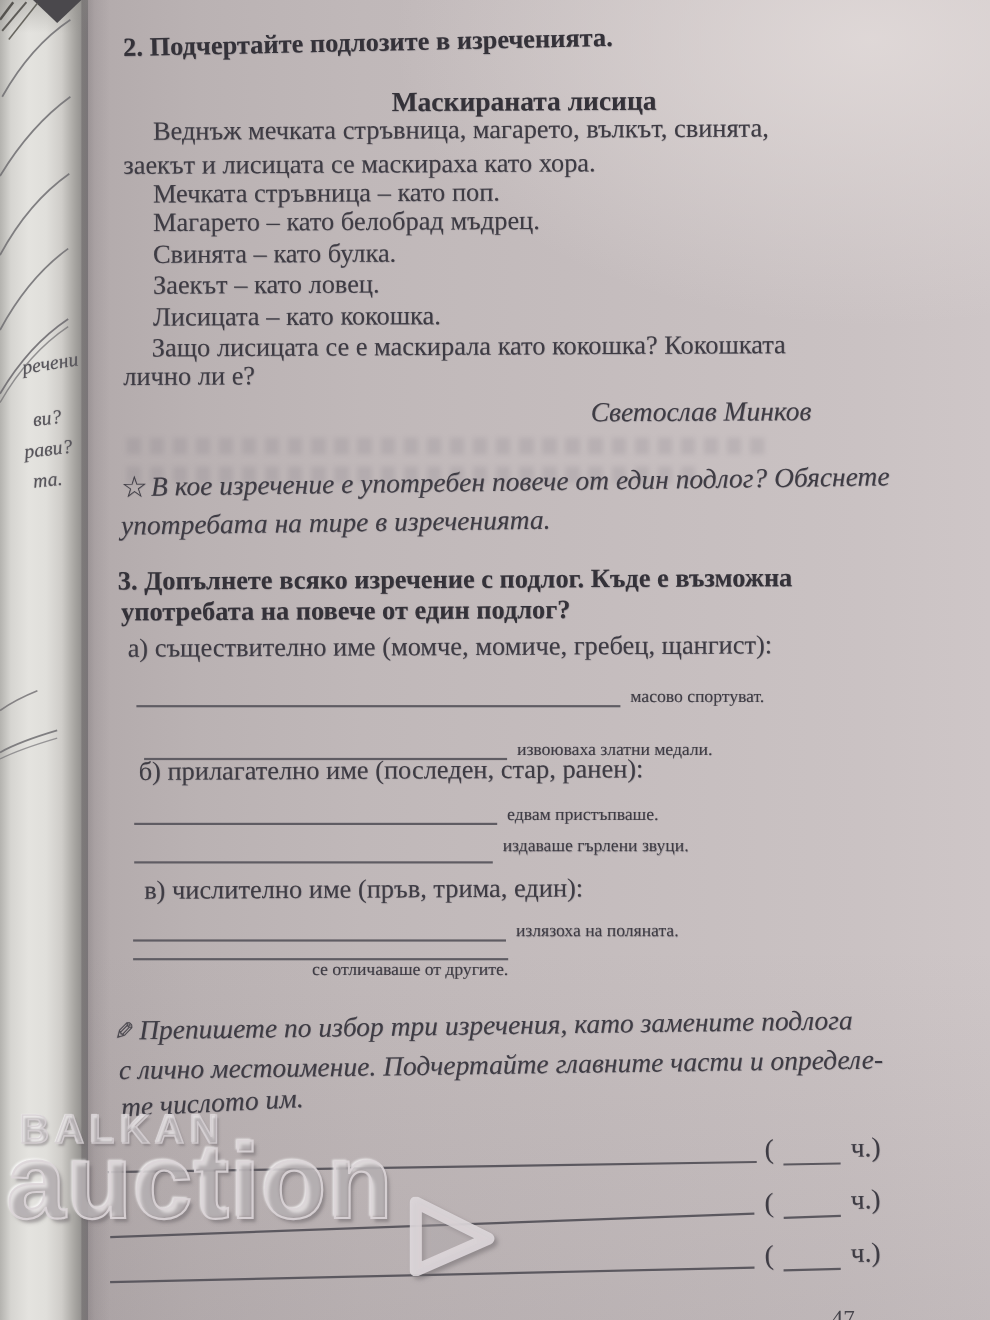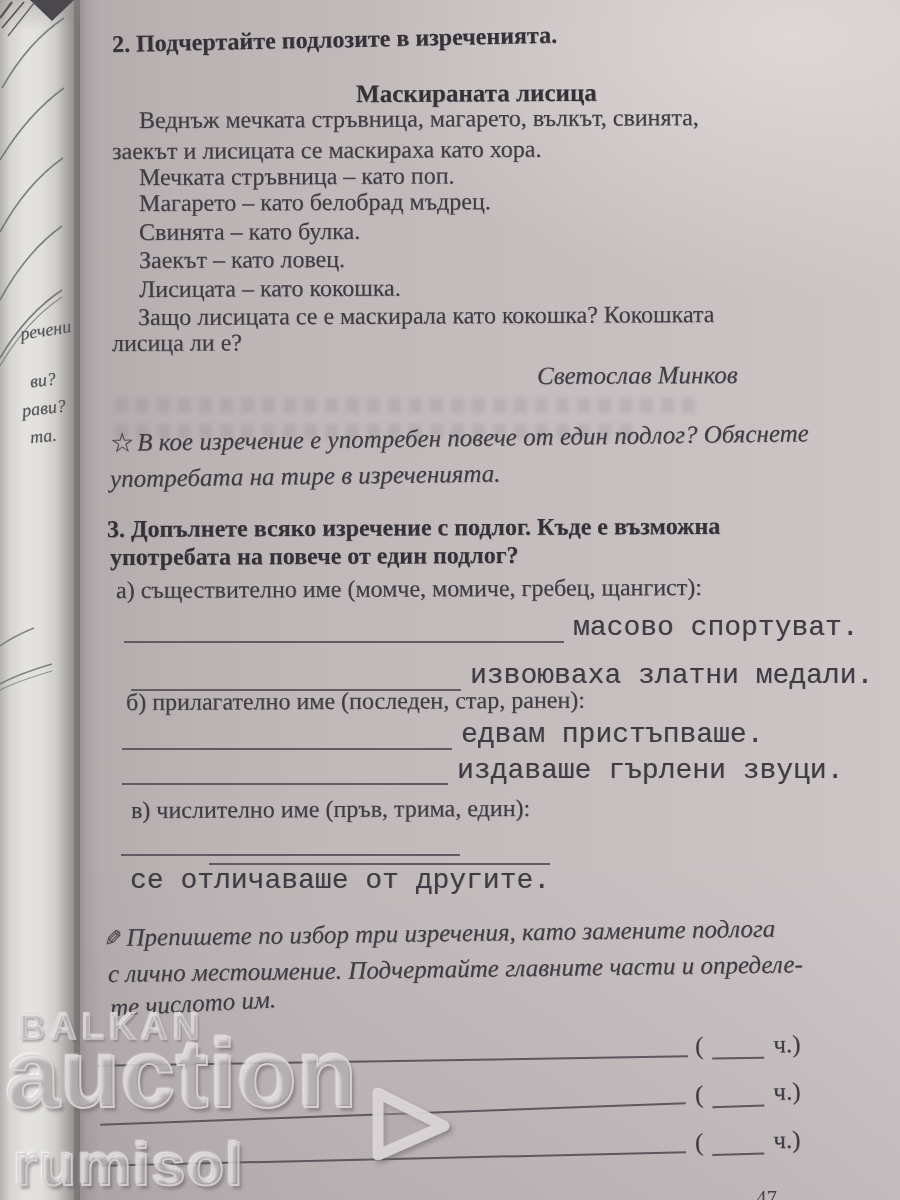--- a/index.html
+++ b/index.html
@@ -39,22 +39,22 @@
   .t03{transform:rotate(-.3deg); transform-origin:left center;}
   .t08{transform:rotate(-.8deg); transform-origin:left center;}
   .t12{transform:rotate(-1.2deg); transform-origin:left center;}
   .t30{transform:rotate(-3deg); transform-origin:left center;}
   .star-ic{font-style:normal; font-size:27px; margin-right:3px; position:relative; top:1px;}
   .pencil-ic{display:inline-block; font-style:normal; font-size:22px; margin-right:4px;
              transform:scaleX(-1); color:#4a484e;}
   
   .fillrow{position:absolute; display:flex; align-items:flex-end; height:28px;}
   .blank{display:inline-block; border-bottom:2px solid #5f5c63; height:28px;}
-  .fillrow .ftext{margin-left:9px; font-size:28px; color:#3e3c44; white-space:nowrap;
-                  text-shadow:.4px .4px .7px rgba(62,58,68,.45);font-family:Liberation Mono, monospace;}
+  .fillrow .ftext{margin-left:9px; font-size:16px; color:#3e3c44; white-space:nowrap;
+                  text-shadow:.4px .4px .7px rgba(62,58,68,.45);}
   
   .ghost{position:absolute; height:15px; filter:blur(2.2px); opacity:.5;
          background:repeating-linear-gradient(90deg, rgba(110,104,116,.30) 0 13px, rgba(110,104,116,0) 13px 21px);}
   
   .ansline{position:absolute; border-bottom:2px solid #5b585f; height:0;}
   .ansgrp{position:absolute; display:flex; align-items:flex-end; height:27px;
           font-size:25px; color:#3e3c44; text-shadow:.4px .4px .7px rgba(62,58,68,.45);}
   .ansgrp .pblank{display:inline-block; width:52px; border-bottom:2px solid #5b585f; height:27px; margin:0 9px;}
   .pagenum{position:absolute; left:756px; top:1186px; font-size:21px; color:#46444b;}
   
@@ -122,21 +122,21 @@
     <div class="line t03" style="left:139px; top:106px;">Веднъж мечката стръвница, магарето, вълкът, свинята,</div>
     <div class="line t03" style="left:112px; top:137px;">заекът и лисицата се маскираха като хора.</div>
 
     <div class="line t03" style="left:139px; top:163px;">Мечката стръвница – като поп.</div>
     <div class="line t03" style="left:139px; top:189px;">Магарето – като белобрад мъдрец.</div>
     <div class="line t03" style="left:139px; top:218px;">Свинята – като булка.</div>
     <div class="line t03" style="left:139px; top:246px;">Заекът – като ловец.</div>
     <div class="line t03" style="left:139px; top:275px;">Лисицата – като кокошка.</div>
 
     <div class="line t03" style="left:138px; top:303px;">Защо лисицата се е маскирала като кокошка? Кокошката</div>
-    <div class="line t03" style="left:112px; top:329px;">лисица ли е?</div>
+    <div class="line t03" style="left:112px; top:329px;">лично ли е?</div>
 
     <div class="line ital t03" style="left:537px; top:361px;">Светослав Минков</div>
 
     <div class="ghost" style="left:115px; top:398px; width:580px;"></div>
     <div class="ghost" style="left:115px; top:424px; width:520px;"></div>
 
     <div class="line ital t08" style="left:110px; top:427px;">
       <span class="star-ic">☆</span><span>В кое изречение е употребен повече от един подлог? Обяснете</span>
     </div>
     <div class="line ital t08" style="left:110px; top:464px;">употребата на тире в изреченията.</div>
@@ -163,20 +163,21 @@
     </div>
     <div class="fillrow" style="left:122px; top:756px;align-items:center;">
       <span class="blank" style="width:326px;"></span>
       <span class="ftext">издаваше гърлени звуци.</span>
     </div>
 
     <div class="line t03" style="left:131px; top:796px;">в) числително име (пръв, трима, един):</div>
 
     <div class="fillrow" style="left:121px; top:828px;">
       <span class="blank" style="width:339px;"></span>
+      <span class="ftext">излязоха на поляната.</span>
     </div>
     <div class="fillrow" style="left:121px; top:863px;flex-direction:column;">
       <span class="blank" style="width:341px;"></span>
       <span class="ftext">се отличаваше от другите.</span>
     </div>
 
     <div class="line ital t08" style="left:104px; top:923px;">
       <span class="pencil-ic">✎</span><span>Препишете по избор три изречения, като замените подлога</span>
     </div>
     <div class="line ital t08" style="left:108px; top:959px;">с лично местоимение. Подчертайте главните части и определе-</div>
@@ -206,15 +207,14 @@
     <div class="pagenum">47</div>
   </div>
 
   <div class="wm wm-auction">auction</div>
   <div class="wm wm-balkan">BALKAN</div>
   <div class="wm-arrow">
     <svg width="80" height="72" viewBox="0 0 80 72">
       <polygon points="6,5 72,38 6,67" fill="rgba(198,192,195,.25)" stroke="rgba(222,216,219,.9)" stroke-width="11" stroke-linejoin="round"></polygon>
     </svg>
   </div>
-  <div class="wm wm-rumisol">rumisol</div>
 
 </div>
 
 </body></html>

